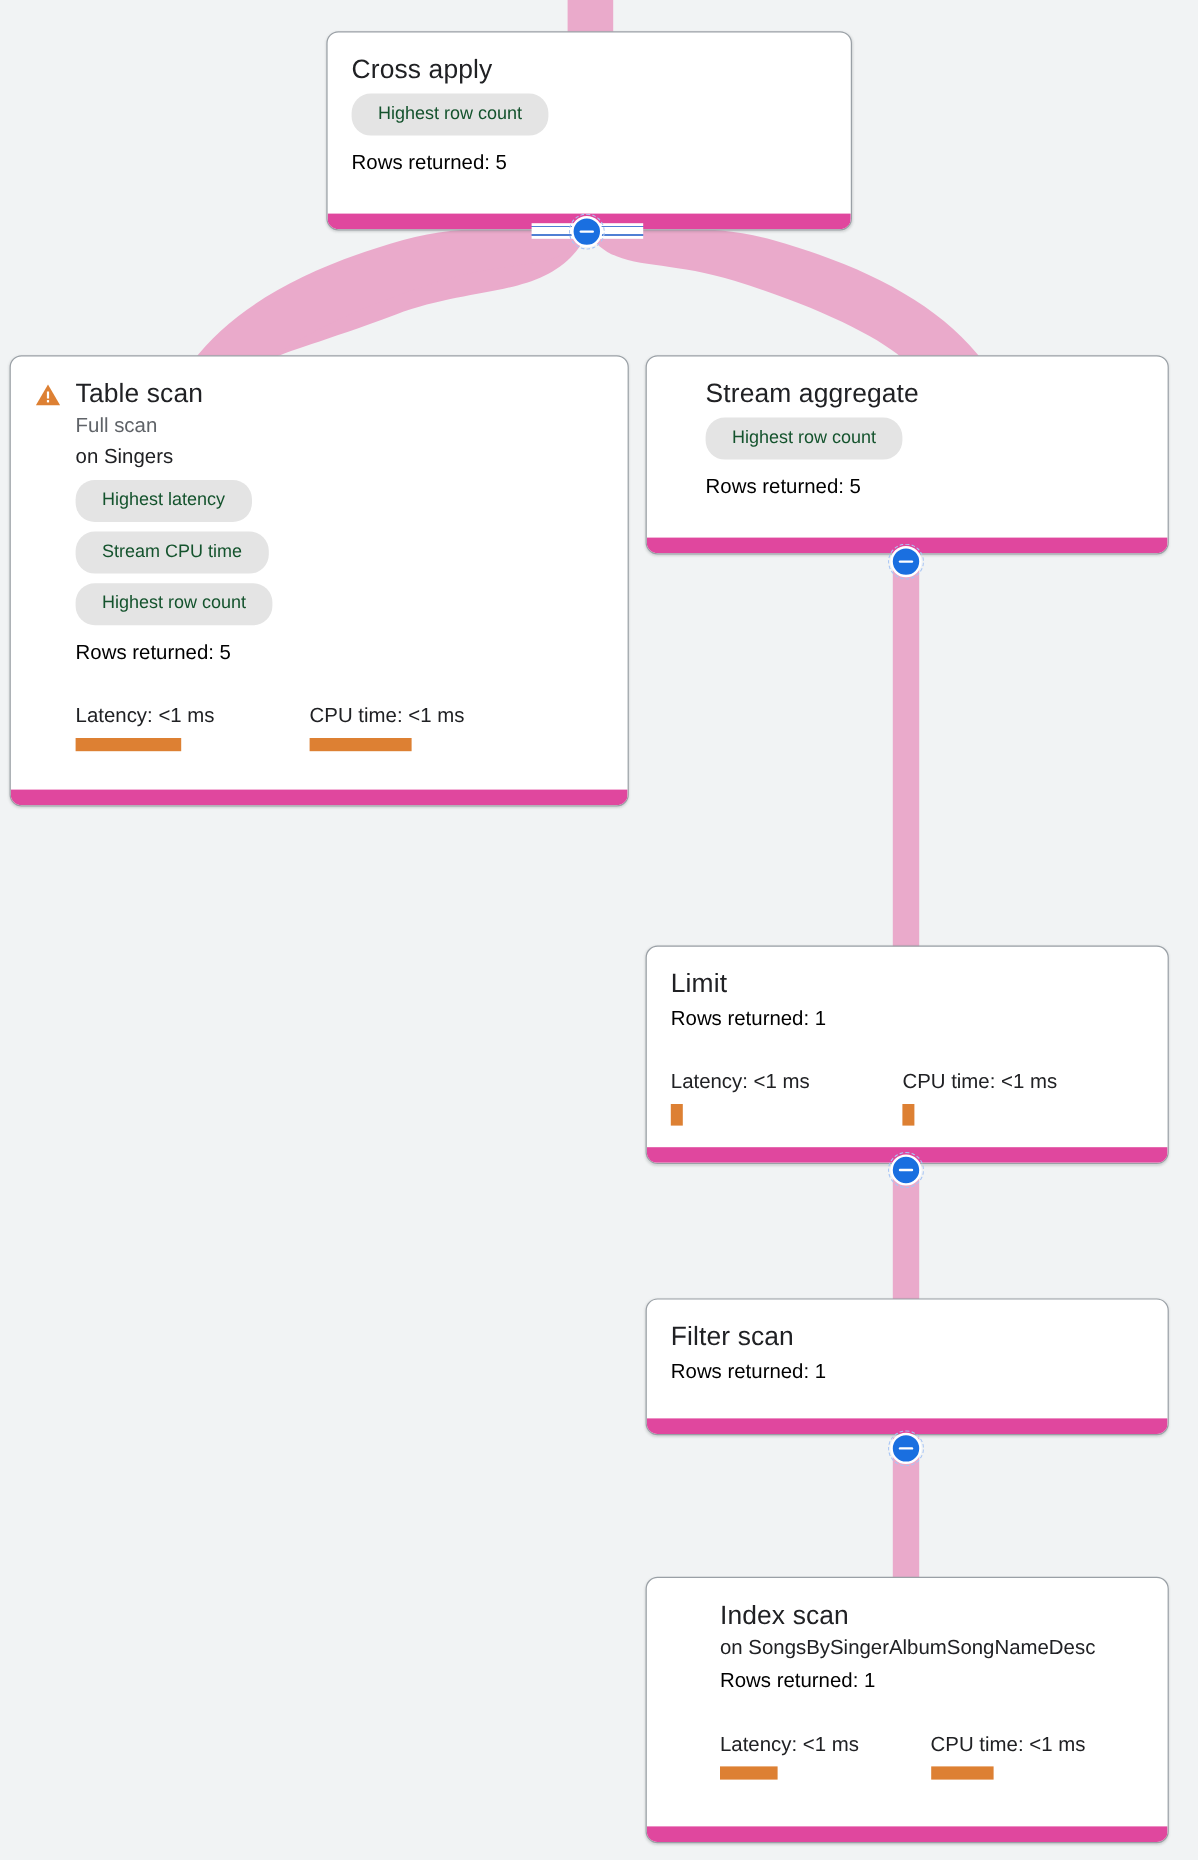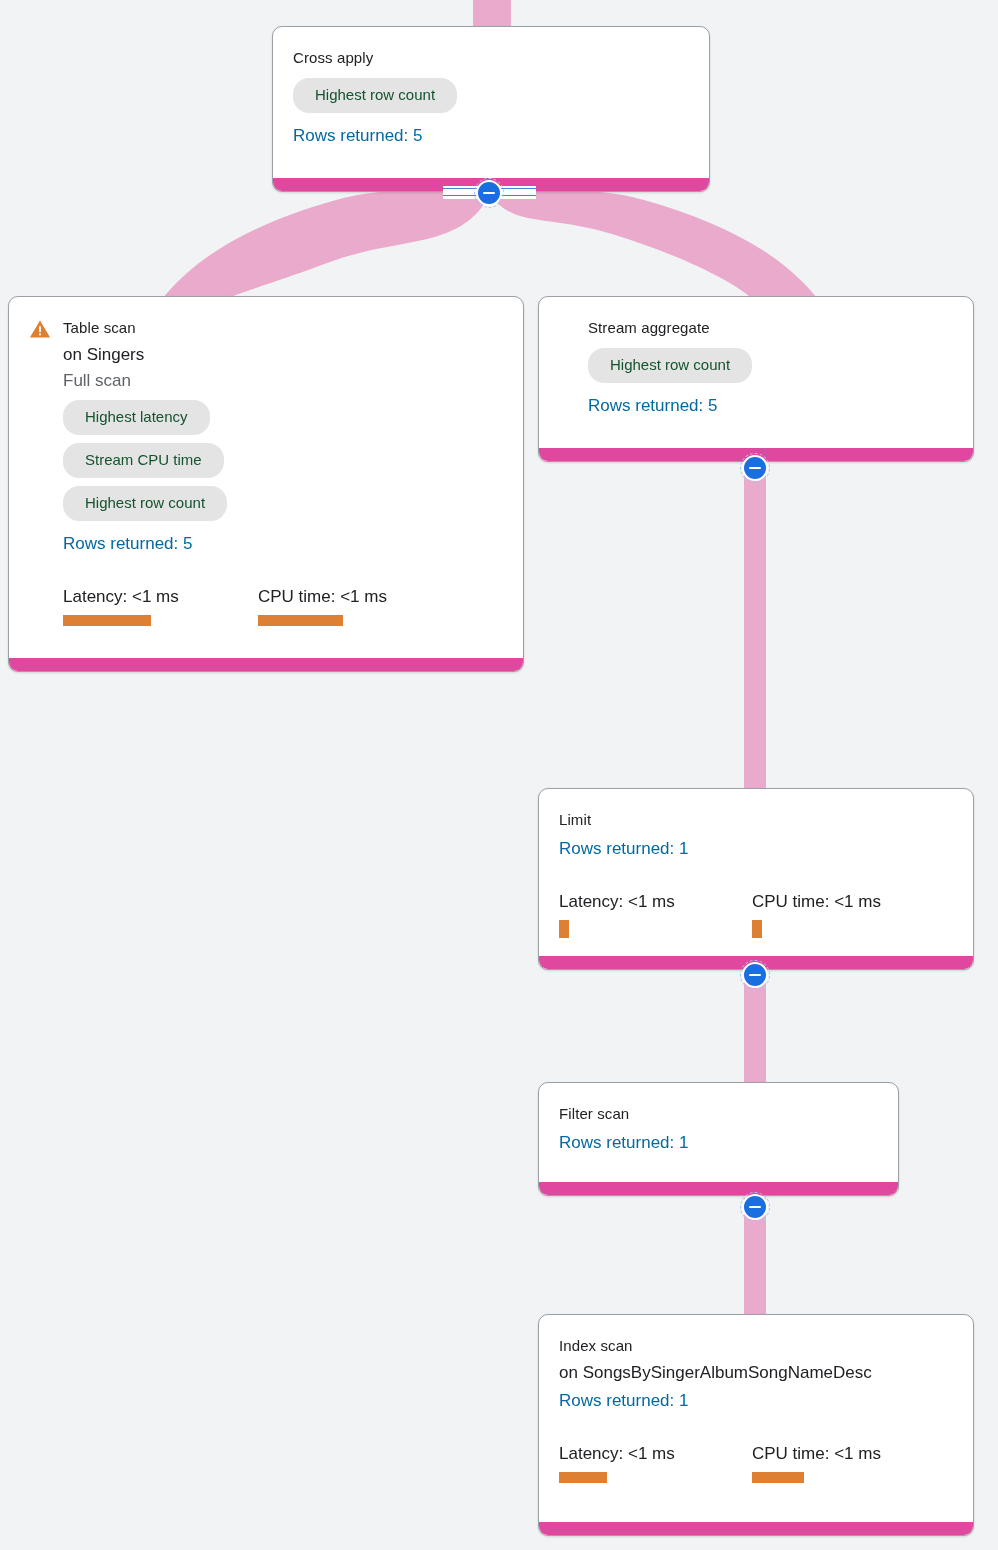--- a/index.html
+++ b/index.html
@@ -46,21 +46,21 @@
   }
   .warn-icon {
     width: 22px;
     height: 22px;
     flex: 0 0 22px;
     margin-right: 12px;
     margin-top: 4px;
     display: block;
   }
   .node-title {
-    font-size: 15px;
+    font-size: 22px;
     line-height: 28px;
     font-weight: 500;
     color: #202124;
     letter-spacing: .1px;
   }
   .node-sub {
     font-size: 17px;
     line-height: 26px;
     color: #202124;
   }
@@ -76,21 +76,21 @@
     color: #14532d;
     font-size: 15px;
     line-height: 22px;
     border-radius: 16px;
     padding: 6px 22px 7px 22px;
     margin-bottom: 8px;
   }
   .rows {
     font-size: 17px;
     line-height: 26px;
-    color: #0369a1;
+    color: #000000;
     margin-top: 2px;
   }
   .metrics {
     display: flex;
     margin-top: 28px;
   }
   .metric {
     width: 195px;
   }
   .metric-label {
@@ -212,22 +212,22 @@
   <div class="node" style="left:8px; top:296px; width:516px; height:376px;">
     <div class="node-body">
       <div class="node-head">
         <svg class="warn-icon" viewBox="0 0 24 24">
           <path d="M12 2.6 L23 21.4 H1 Z" fill="#dd8033"></path>
           <rect x="11" y="9" width="2" height="6.4" fill="#ffffff"></rect>
           <rect x="11" y="16.8" width="2" height="2.1" fill="#ffffff"></rect>
         </svg>
         <div>
           <div class="node-title">Table scan</div>
+          <div class="node-sub muted">Full scan</div>
           <div class="node-sub">on Singers</div>
-          <div class="node-sub muted">Full scan</div>
           <div class="chips">
             <span class="chip">Highest latency</span><br>
             <span class="chip">Stream CPU time</span><br>
             <span class="chip">Highest row count</span>
           </div>
           <div class="rows">Rows returned: 5</div>
           <div class="metrics">
             <div class="metric">
               <div class="metric-label">Latency: &lt;1 ms</div>
               <div class="metric-bar" style="width:88px;"></div>
@@ -271,32 +271,32 @@
         <div class="metric" style="margin-left:-2px;">
           <div class="metric-label">CPU time: &lt;1 ms</div>
           <div class="metric-bar" style="width:10px; height:18px;"></div>
         </div>
       </div>
     </div>
     <div class="node-foot"></div>
   </div>
   <div class="toggle selected" style="left:742px; top:962px;"></div>
 
-  <div class="node" style="left:538px; top:1082px; width:361px; height:114px;">
+  <div class="node" style="left:538px; top:1082px; width:436px; height:114px;">
     <div class="node-body">
       <div class="node-head">
         <div class="node-title">Filter scan</div>
       </div>
       <div class="rows">Rows returned: 1</div>
     </div>
     <div class="node-foot"></div>
   </div>
   <div class="toggle selected" style="left:742px; top:1194px;"></div>
 
-  <div class="node" style="left:538px; top:1314px; width:436px; height:222px;">
+  <div class="node" style="left:538px; top:1314px; width:436px; height:222px;padding-left:41px;">
     <div class="node-body">
       <div class="node-head">
         <div class="node-title">Index scan</div>
       </div>
       <div class="node-sub">on SongsBySingerAlbumSongNameDesc</div>
       <div class="rows">Rows returned: 1</div>
       <div class="metrics">
         <div class="metric">
           <div class="metric-label">Latency: &lt;1 ms</div>
           <div class="metric-bar" style="width:48px;"></div>

